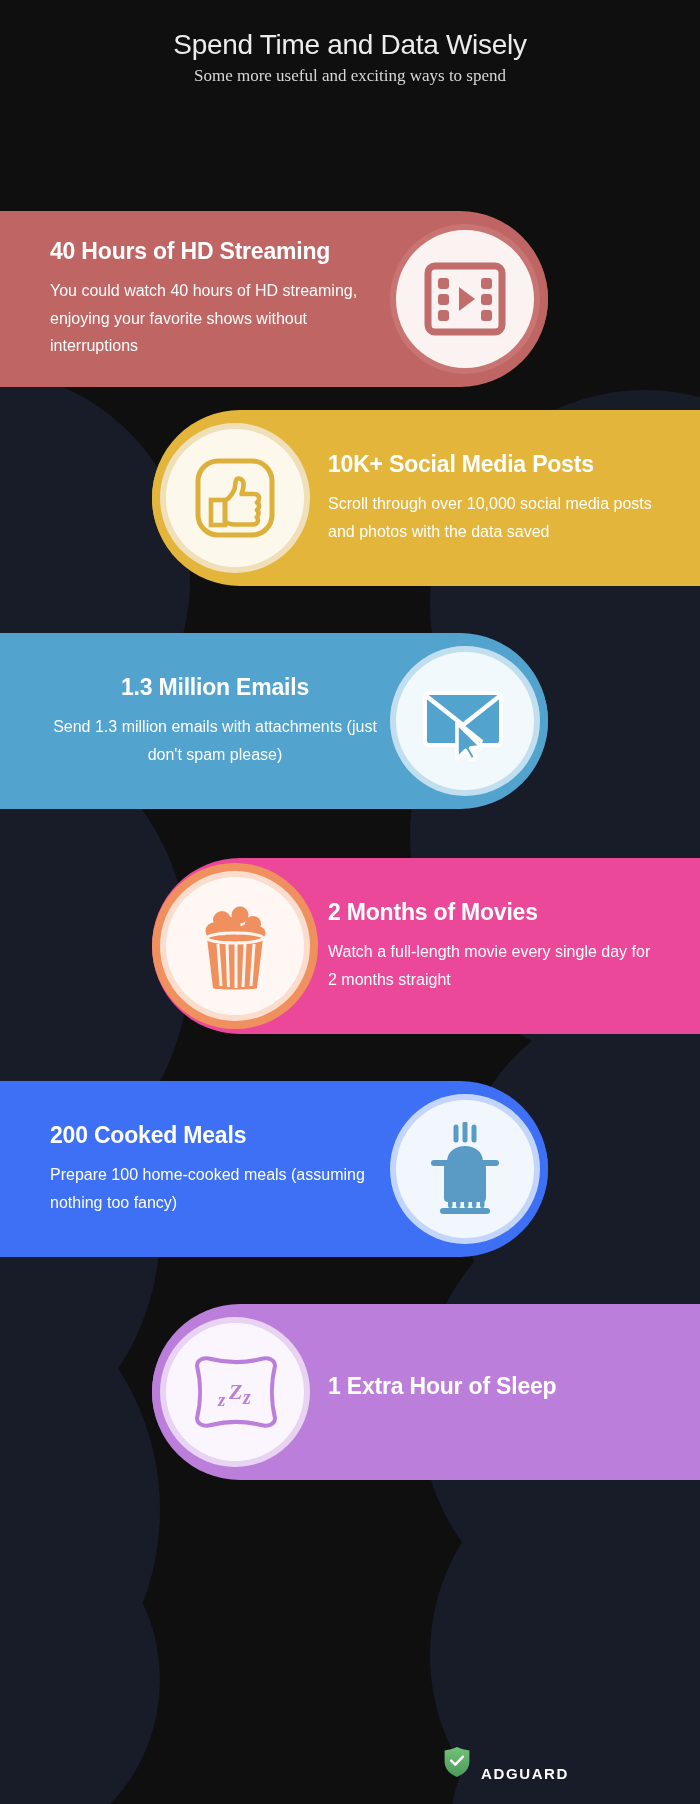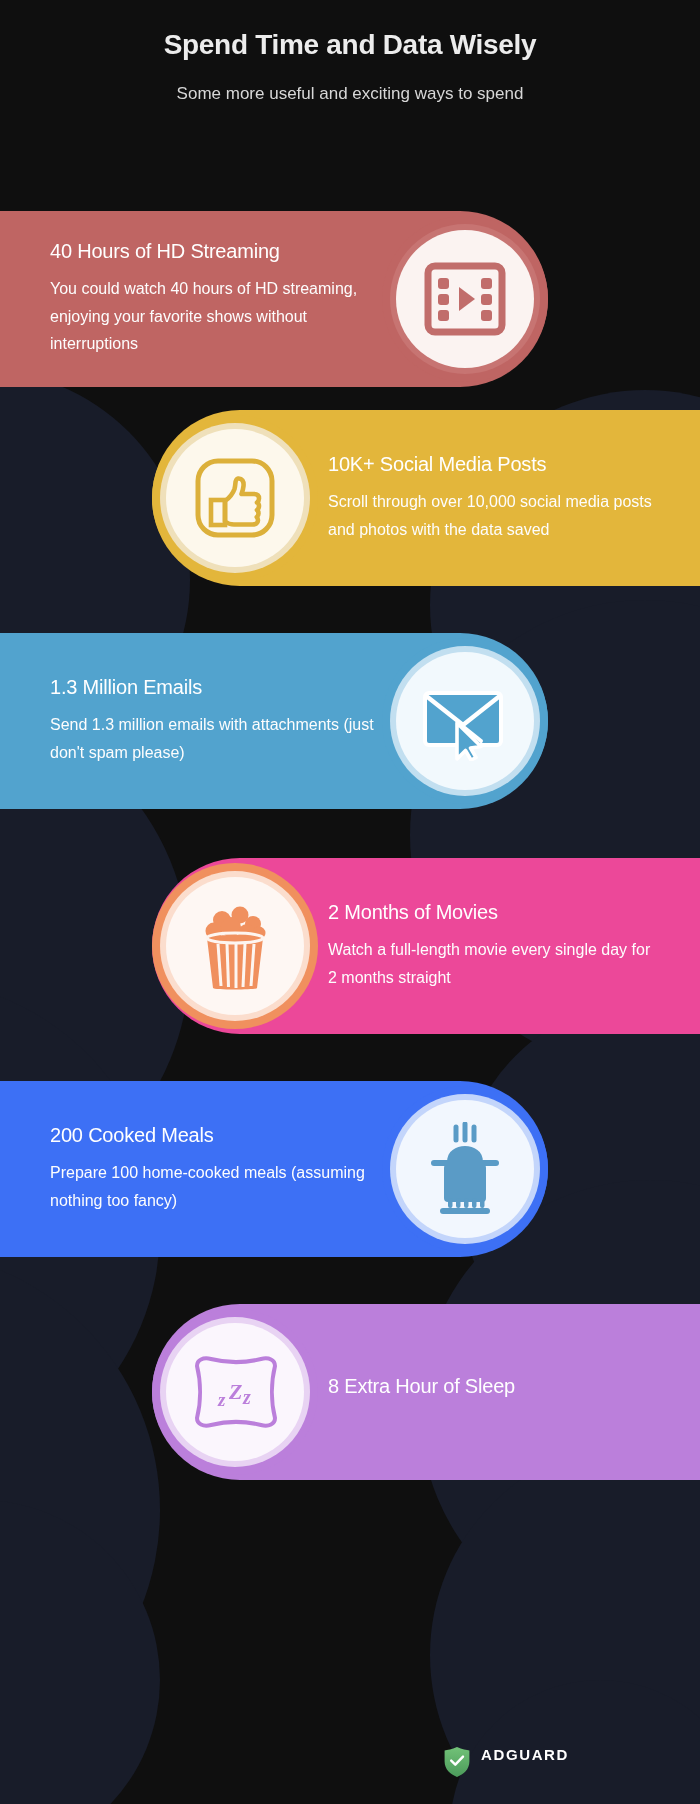--- a/index.html
+++ b/index.html
@@ -35,51 +35,51 @@
 
   
   .header {
     position: relative;
     padding: 28px 40px 0;
     text-align: center;
   }
   .header h1 {
     color: #ececec;
     font-size: 28px;
-    font-weight: bold;
+    font-weight: normal;
     letter-spacing: -0.3px;
     line-height: 1.2;
   }
   .header .sub {
-    margin-top: 18px;
     color: #d7d7d7;
     font-size: 17px;
     line-height: 1.65;
     font-weight: normal;
+    font-family: Liberation Serif, serif;
   }
   .header .sub b { font-weight: bold; color: #ececec; }
 
   
   .card {
     position: absolute;
     height: 176px;
     display: flex;
     align-items: center;
   }
   .card.left  { left: 0;  width: 548px; border-radius: 0 88px 88px 0; }
   .card.right { right: 0; width: 548px; border-radius: 88px 0 0 88px; flex-direction: row-reverse; }
 
   .card-text { position: relative; z-index: 2; }
   .card.left  .card-text { margin-left: 50px; width: 330px; }
   .card.right .card-text { margin-right: 42px; width: 330px; margin-left: 16px; }
 
   .card-title {
     color: #ffffff;
-    font-size: 20px;
-    font-weight: normal;
+    font-size: 23px;
+    font-weight: bold;
     letter-spacing: -0.2px;
     margin-bottom: 12px;
   }
   .card-desc {
     color: #fdfdfd;
     font-size: 16px;
     line-height: 1.72;
     font-weight: normal;
   }
 
@@ -113,21 +113,21 @@
     justify-content: center;
   }
   .medallion svg { position: relative; z-index: 2; display: block; }
 
   
   .footer {
     position: absolute;
     left: 0; right: 0;
     bottom: 22px;
     display: flex;
-    align-items: flex-start;
+    align-items: flex-end;
     justify-content: center;
     gap: 10px;
     padding-right: 28px;
     padding-left: 340px;
   }
   .brand-name {
     color: #ffffff;
     font-size: 15px;
     font-weight: bold;
     letter-spacing: 1.6px;
@@ -190,21 +190,21 @@
         <path d="M33 46 C33 46 40 41 42.5 34 C44 29 42.5 24 46 23.5 C50 23 52 26.5 51.5 31 C51.2 34.5 49.5 39 49.5 39 L62 39 C65.5 39 67 41 67 43.5 C67 46 65 47.5 65 47.5 C65 47.5 67 48.5 67 51 C67 53.5 65 55 65 55 C65 55 66.5 56.3 66.5 58.5 C66.5 60.7 64.8 62 64.8 62 C64.8 62 66 63.2 66 65.3 C66 67.8 63.8 69.5 60.5 69.5 L42 69.5 C37 69.5 33 66.5 33 66.5 Z" fill="none" stroke="#dcb03a" stroke-width="4.6" stroke-linejoin="round"></path>
         <rect x="19" y="45" width="14" height="25" fill="none" stroke="#dcb03a" stroke-width="4.6"></rect>
       </svg>
           </div>
         </div>
         <div class="card-text">
           <div class="card-title">10K+ Social Media Posts</div>
           <div class="card-desc">Scroll through over 10,000 social media posts and photos with the data saved</div>
         </div>
       </div>
-      <div class="card left" style="top: 633px; background: rgb(82, 163, 206);">
+      <div class="card left" style="top: 633px; background: rgb(82, 163, 206); text-align: center;">
         <div class="medallion" style="background: rgb(82, 163, 206);">
           <div class="ring2" style="background: rgb(194, 223, 240);"></div>
           <div class="disc" style="background: rgb(242, 249, 253);">
             <svg xmlns="http://www.w3.org/2000/svg" width="92" height="80" viewBox="0 0 92 80">
         <rect x="6" y="12" width="76" height="52" rx="4" fill="#52a3ce" stroke="#ffffff" stroke-width="4"></rect>
         <path d="M6 14 L44 44 L82 14" fill="none" stroke="#ffffff" stroke-width="4.5" stroke-linejoin="round"></path>
         <path d="M42 44 L62 60" fill="none" stroke="#ffffff" stroke-width="4" stroke-linecap="round"></path>
         <path d="M38 42 L38 78 L46.5 69.5 L52 79 L57 76.5 L51.5 67 L62 65.5 Z" fill="#52a3ce" stroke="#ffffff" stroke-width="3.6" stroke-linejoin="round"></path>
       </svg>
           </div>
@@ -278,21 +278,21 @@
           <div class="disc" style="background: rgb(251, 246, 253);">
             <svg xmlns="http://www.w3.org/2000/svg" width="96" height="76" viewBox="0 0 96 76">
         <path d="M10 12 C10 6 16 3 24 5 C40 9 58 9 74 5 C82 3 88 6 88 12 C84 28 84 48 88 64 C88 70 82 73 74 71 C58 67 40 67 24 71 C16 73 10 70 10 64 C14 48 14 28 10 12 Z" fill="none" stroke="#bb7fdb" stroke-width="4"></path>
         <text x="31" y="52" font-family="Liberation Serif, serif" font-style="italic" font-size="19" font-weight="bold" fill="#bb7fdb">z</text>
         <text x="42" y="45" font-family="Liberation Serif, serif" font-style="italic" font-size="22" font-weight="bold" fill="#bb7fdb">Z</text>
         <text x="56" y="50" font-family="Liberation Serif, serif" font-style="italic" font-size="20" font-weight="bold" fill="#bb7fdb">z</text>
       </svg>
           </div>
         </div>
         <div class="card-text">
-          <div class="card-title">8 Extra Hour of Sleep</div>
+          <div class="card-title">1 Extra Hour of Sleep</div>
         </div>
       </div>
     </div>
 
   <div class="footer">
     <span>
       <svg width="28" height="32" viewBox="0 0 28 32">
         <defs>
           <linearGradient id="shieldGrad" x1="0" y1="0" x2="0" y2="1">
             <stop offset="0%" stop-color="#72c278"></stop>

